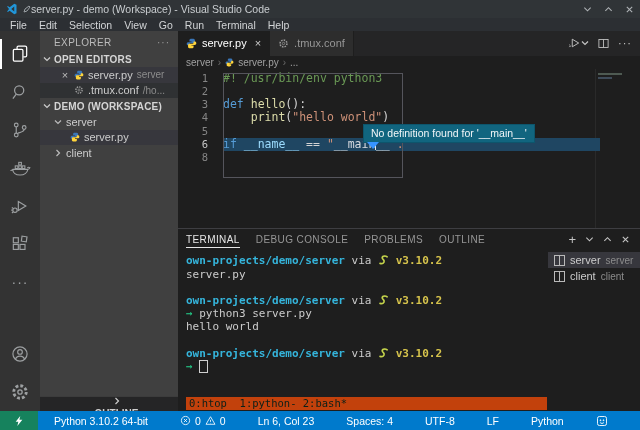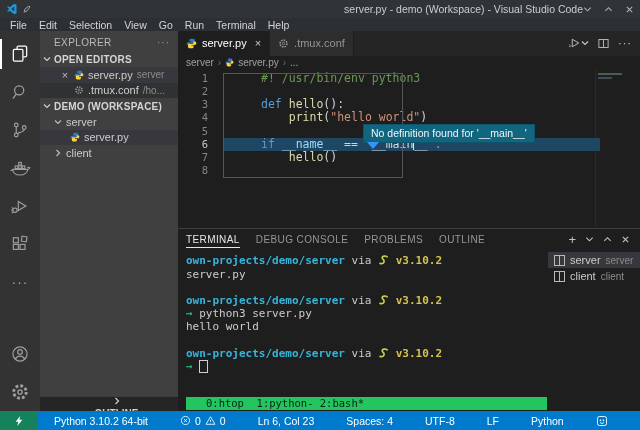--- a/index.html
+++ b/index.html
@@ -1,21 +1,21 @@
 <!DOCTYPE html>
 <html><head>
 <meta charset="utf-8">
 <style>
   html,body{margin:0;padding:0;}
   body{width:640px;height:430px;position:relative;overflow:hidden;background:#1e1e1e;
        font-family:"Liberation Sans",sans-serif;color:#cccccc;font-size:11px;-webkit-font-smoothing:antialiased;}
   svg{display:block;}
   
   .titlebar{position:absolute;top:0;left:0;right:0;height:18px;background:#303437;display:flex;align-items:center;padding:0 6px;}
-  .titlebar .title{flex:1;text-align:right;color:#c9cdd0;font-size:10.5px;}
+  .titlebar .title{flex:1;text-align:left;color:#c9cdd0;font-size:10.5px;}
   .win-controls{display:flex;gap:12px;align-items:center;color:#aeb2b5;}
   
   .menubar{position:absolute;top:18px;left:0;right:0;height:13px;background:#2c2f33;display:flex;align-items:center;padding-left:4px;}
   .menu-item{padding:0 6px;color:#d2d4d6;font-size:10.5px;cursor:default;}
   
   .main{position:absolute;top:31px;bottom:19px;left:0;right:0;display:flex;}
   
   .activitybar{width:40px;background:#333333;display:flex;flex-direction:column;align-items:center;padding-top:4px;box-sizing:border-box;}
   .act-item{width:40px;height:38px;display:flex;align-items:center;justify-content:center;color:#9da0a2;position:relative;}
   .act-item.active{color:#ffffff;}
@@ -39,21 +39,21 @@
   .tab.active{background:#1e1e1e;color:#ffffff;}
   .tab.inactive{background:#2d2d2d;color:#969696;}
   .editor-actions{margin-left:auto;display:flex;align-items:center;gap:8px;padding-right:8px;color:#c5c5c5;}
   .breadcrumb{height:13px;display:flex;align-items:center;gap:4px;padding-left:8px;color:#a0a0a0;font-size:10px;background:#1e1e1e;}
   .bc-sep{color:#6a6a6a;}
   
   .code-area{height:160px;position:relative;background:#1e1e1e;font-family:"DejaVu Sans Mono",monospace;font-size:11.5px;padding-top:3px;box-sizing:border-box;}
   .code-line{height:13.2px;line-height:13.2px;position:relative;white-space:pre;}
   .code-line .ln{display:inline-block;width:30px;text-align:right;color:#858585;margin-right:15px;font-size:10.5px;position:relative;z-index:2;}
   .code-line.current .ln{color:#c6c6c6;}
-  .code-line .lt{position:relative;z-index:2;padding-left:38px;}
+  .code-line .lt{position:relative;z-index:2;}
   .code-line.current::before{content:"";position:absolute;left:45px;width:377px;top:0;bottom:0;background:#1f4662;z-index:1;}
   .tok-comment{color:#6a9955}.tok-keyword{color:#569cd6}.tok-function{color:#dcdcaa}
   .tok-string{color:#ce9178}.tok-plain{color:#d4d4d4}.tok-variable{color:#9cdcfe}.tok-linkword{color:#d7dbe0}
   .caret{display:inline-block;width:1.5px;height:12px;background:#e8e8e8;vertical-align:middle;margin:0 -.5px;}
   .code-frame{position:absolute;left:45px;top:4px;width:178px;height:103px;border:1px solid #55555c;pointer-events:none;z-index:3;}
   .hover-tooltip{position:absolute;left:185px;top:55px;height:17px;line-height:17px;background:#11657f;color:#f2f6f8;
       font-family:"Liberation Sans",sans-serif;font-size:10.5px;padding:0 7px;z-index:5;white-space:nowrap;border:1px solid #0d556c;}
   .tooltip-caret{position:absolute;left:189px;top:73px;width:0;height:0;border-left:6px solid transparent;border-right:6px solid transparent;border-top:7px solid #3794ff;z-index:5;}
   .minimap{position:absolute;right:18px;top:4px;width:24px;z-index:2;}
   .minimap .mbar{height:2px;margin-bottom:2px;background:#4e5a52;}
@@ -65,22 +65,22 @@
   .ptab{font-size:10px;letter-spacing:.4px;color:#969696;padding:2px 0;}
   .ptab.active{color:#e7e7e7;border-bottom:1px solid #e7e7e7;}
   .panel-actions{margin-left:auto;display:flex;align-items:center;gap:9px;padding-right:10px;color:#c5c5c5;}
   .panel-body{flex:1;display:flex;position:relative;min-height:0;}
   .terminal{width:370px;position:relative;padding:4px 0 0 8px;box-sizing:border-box;font-family:"DejaVu Sans Mono",monospace;font-size:11px;}
   .tline{height:13.2px;line-height:13.2px;white-space:pre;}
   .t-cyan{color:#35b5dc;font-weight:bold}.t-yellow{color:#d6c34c;font-weight:bold}
   .t-green{color:#23d18b}.t-fg{color:#cccccc}
   .tok-icon{display:inline-block;vertical-align:-1px;}
   .block-cursor{display:inline-block;width:7px;height:11px;border:1px solid #d0d0d0;vertical-align:text-bottom;}
-  .tmux-bar{position:absolute;left:8px;bottom:1px;width:361px;height:13px;background:#22c55e;color:#0b2018;
-      font-family:"DejaVu Sans Mono",monospace;font-size:10.5px;line-height:13px;padding-left:20px;box-sizing:border-box;white-space:pre;}
+  .tmux-bar{position:absolute;left:8px;bottom:1px;width:361px;height:13px;background:#c2410c;color:#0b2018;
+      font-family:"DejaVu Sans Mono",monospace;font-size:10.5px;line-height:13px;padding-left:3px;box-sizing:border-box;white-space:pre;}
   .terminal-side{flex:1;padding-top:2px;}
   .term-item{height:16px;display:flex;align-items:center;gap:5px;padding-left:6px;font-size:11px;color:#cccccc;}
   .term-item.selected{background:#37373d;}
   .term-item .tdetail{color:#8c8c8c;font-size:10px;}
   .split-sq{width:9px;height:9px;border:1px solid #b9b9b9;position:relative;flex:none;}
   .split-sq::after{content:"";position:absolute;left:3.5px;top:0;bottom:0;width:1px;background:#b9b9b9;}
   
   .statusbar{position:absolute;left:0;right:0;bottom:0;height:19px;background:#007acc;display:flex;align-items:center;color:#ffffff;font-size:10.5px;}
   .sb-remote{width:38px;height:19px;background:#16825d;display:flex;align-items:center;justify-content:center;flex:none;}
   .sb-item{display:flex;align-items:center;gap:4px;padding:0 16px;white-space:nowrap;}
@@ -344,21 +344,20 @@
       <span class="bc-sep">›</span>
       <span>...</span>
     </div>
     <div class="code-area">
       <div class="code-line"><span class="ln">1</span><span class="lt"><span class="tok-comment">#! /usr/bin/env python3</span></span></div>
         <div class="code-line"><span class="ln">2</span><span class="lt"></span></div>
         <div class="code-line"><span class="ln">3</span><span class="lt"><span class="tok-keyword">def</span><span class="tok-plain"> </span><span class="tok-function">hello</span><span class="tok-plain">():</span></span></div>
         <div class="code-line"><span class="ln">4</span><span class="lt"><span class="tok-plain">    </span><span class="tok-function">print</span><span class="tok-plain">(</span><span class="tok-string">"hello world"</span><span class="tok-plain">)</span></span></div>
         <div class="code-line"><span class="ln">5</span><span class="lt"></span></div>
         <div class="code-line current"><span class="ln">6</span><span class="lt"><span class="tok-keyword">if</span><span class="tok-plain"> </span><span class="tok-variable">__name__</span><span class="tok-plain"> == </span><span class="tok-string">"</span><span class="tok-linkword">__main</span><span class="caret"></span><span class="tok-linkword">__</span><span class="tok-string">":</span></span></div>
-        <div class="code-line"><span class="ln">7</span><span class="lt"><span class="tok-plain">    </span><span class="tok-function">hello</span><span class="tok-plain">()</span></span></div>
         <div class="code-line"><span class="ln">8</span><span class="lt"></span></div>
         <div class="code-frame"></div>
       <div class="hover-tooltip">No definition found for '__main__'</div>
       <div class="tooltip-caret"></div>
       <div class="mm-divider"></div>
       <div class="minimap">
         <div class="mbar"></div>
           <div class="mbar short"></div>
       </div>
     </div>

